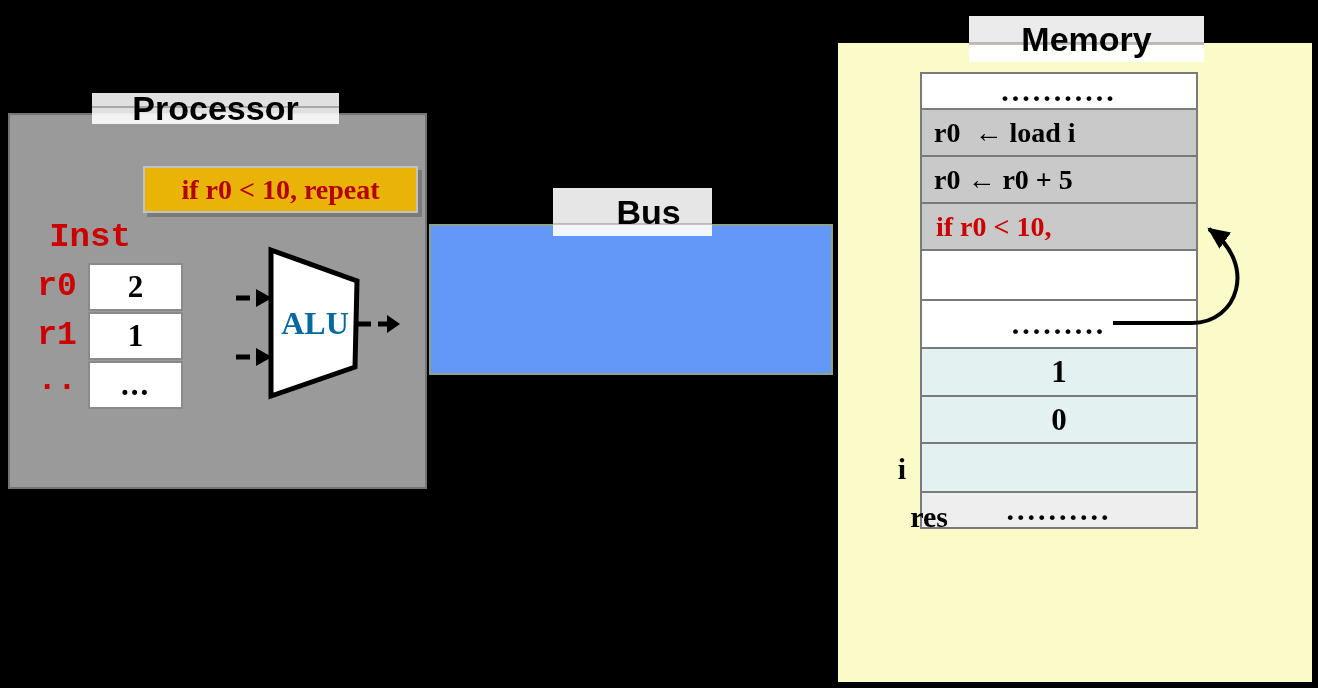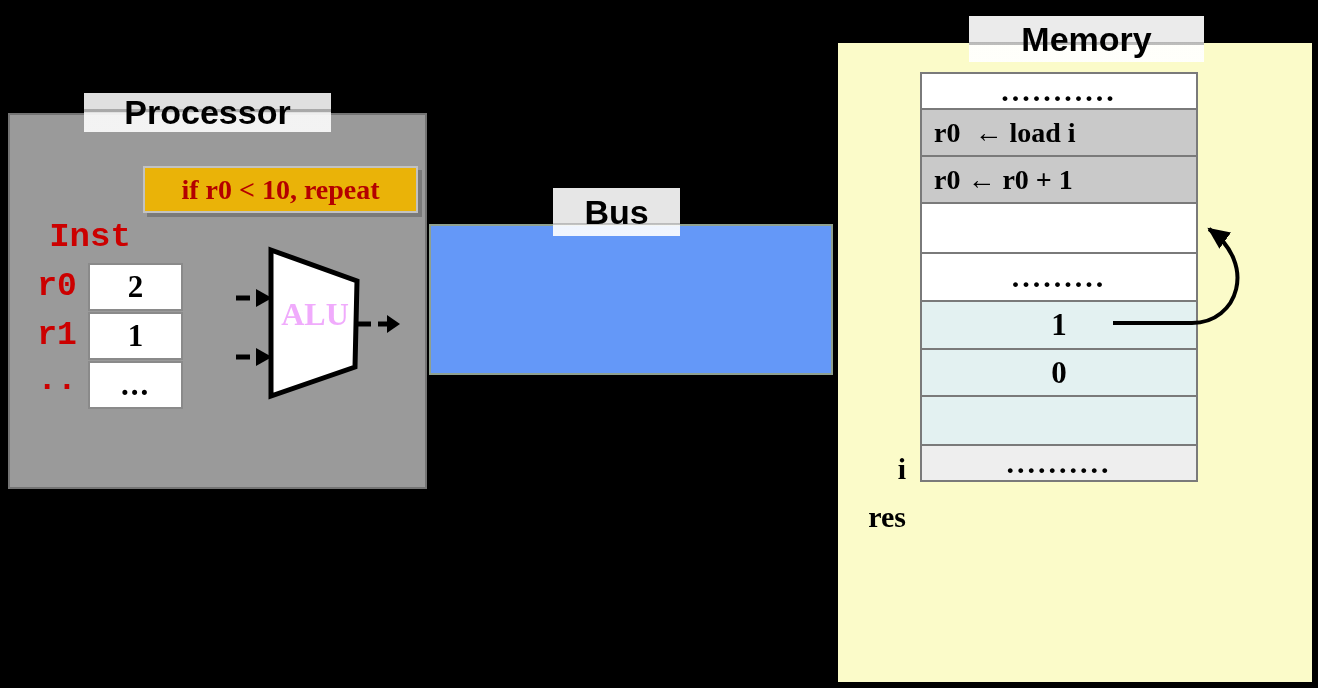--- a/index.html
+++ b/index.html
@@ -24,30 +24,31 @@
     z-index:1;
   }
   
   .label {
     position:absolute; z-index:3;
     display:flex; align-items:center; justify-content:center;
     font-weight:bold; font-size:34px; color:#000;
     font-family:"Liberation Sans", sans-serif;
   }
   .label-processor {
-    left:84px; top:93px; width:247px; height:39px;
+    left:92px; top:93px; width:247px; height:31px;
     background:
       linear-gradient(to bottom, rgba(255,255,255,0) 0 42%, rgba(150,150,150,0.75) 42% 49%, rgba(255,255,255,0) 49%),
       linear-gradient(rgba(255,255,255,0.88), rgba(255,255,255,0.88));
   }
   .label-bus {
     left:553px; top:188px; width:127px; height:48px;
     background:
       linear-gradient(to bottom, rgba(255,255,255,0) 0 72%, rgba(160,160,160,0.6) 72% 78%, rgba(255,255,255,0) 78%),
       linear-gradient(rgba(255,255,255,0.90), rgba(255,255,255,0.90));
+    padding-left: 32px;
   }
   .label-memory {
     left:969px; top:16px; width:235px; height:46px;
     background:
       linear-gradient(to bottom, rgba(255,255,255,0) 0 56%, rgba(160,160,160,0.7) 56% 62%, rgba(255,255,255,0) 62%),
       linear-gradient(rgba(255,255,255,0.92), rgba(255,255,255,0.92));
   }
   
   .inst-label {
     position:absolute; left:40px; top:173px; width:100px; height:38px; z-index:2;
@@ -73,23 +74,23 @@
   .reg-box {
     position:absolute; left:88px; width:95px; height:48px; z-index:2;
     background:#fff; border:2px solid #8A8A8A; box-sizing:border-box;
     display:flex; align-items:center; justify-content:center;
     font-family:"Liberation Serif", serif; font-weight:bold; font-size:31px; color:#000;
   }
   .reg-box-0 { top:263px; }
   .reg-box-1 { top:312px; }
   .reg-box-2 { top:361px; letter-spacing:2px; }
   .alu-text {
-    position:absolute; left:276px; top:296px; width:78px; height:36px; z-index:6;
-    display:flex; align-items:center; justify-content:center;
-    font-family:"Liberation Serif", serif; font-weight:bold; font-size:32px; color:#f0abfc;text-align:right;
+    position:absolute; left:276px; top:305px; width:78px; height:36px; z-index:6;
+    display:flex; align-items:center; justify-content:center;
+    font-family:"Liberation Serif", serif; font-weight:bold; font-size:32px; color:#0369a1;text-align:right;
   }
   
   .mem-table {
     position:absolute; left:920px; top:72px; width:278px; z-index:2;
     border:2px solid #7A7A7A; background:#fff; box-sizing:border-box;
   }
   .mem-row {
     box-sizing:border-box; border-bottom:2px solid #7A7A7A;
     display:flex; align-items:center; white-space:pre;
     font-family:"Liberation Serif", serif; font-weight:bold; font-size:28px; color:#000;
@@ -103,21 +104,21 @@
   .kind-data      { background:#E3F1F1; justify-content:center; font-size:31px; height:48px; }
   .kind-data-2    { background:#E3F1F1; justify-content:center; font-size:31px; height:47px; }
   .kind-data-empty{ background:#E3F1F1; height:49px; }
   .kind-dots-gray { background:#EEEEEE; justify-content:center; font-size:30px; letter-spacing:3px; height:34px; }
   .side-label {
     position:absolute; width:68px; z-index:2;
     display:flex; align-items:center; justify-content:flex-end;
     font-family:"Liberation Serif", serif; font-weight:bold; font-size:30px; color:#000;
   }
   .side-label-i   { left:838px; top:445px; height:47px; }
-  .side-label-res { left:838px; top:493px; height:47px; }
+  .side-label-res { left:838px; top:493px; height:47px;padding-left:42px; }
   .overlay-svg {
     position:absolute; left:0; top:0; width:1318px; height:688px;
     z-index:5; pointer-events:none;
   }
   .watermark {
     position:absolute; left:1120px; top:661px; width:190px; height:20px; z-index:4;
     text-align:right; font-size:15px; color:rgba(125,125,118,0.85);
     font-family:"Liberation Sans", sans-serif;
   }
 </style>
@@ -143,21 +144,22 @@
 
   <div class="bus-rect"></div>
   <div class="label label-bus">Bus</div>
 
   <div class="panel memory-panel"></div>
   <div class="label label-memory">Memory</div>
 
   <div class="mem-table">
     <div class="mem-row kind-dots">...........</div>
     <div class="mem-row kind-code">r0  ← load i</div>
-    <div class="mem-row kind-code">r0 ← r0 + 1</div>
+    <div class="mem-row kind-code">r0 ← r0 + 5</div>
+    <div class="mem-row kind-code-red">if r0 &lt; 10,</div>
     <div class="mem-row kind-empty"></div>
     <div class="mem-row kind-dots-mid">.........</div>
     <div class="mem-row kind-data">1</div>
     <div class="mem-row kind-data-2">0</div>
     <div class="mem-row kind-data-empty"></div>
     <div class="mem-row kind-dots-gray">..........</div>
   </div>
 
   <div class="side-label side-label-i">i</div>
   <div class="side-label side-label-res">res</div>

